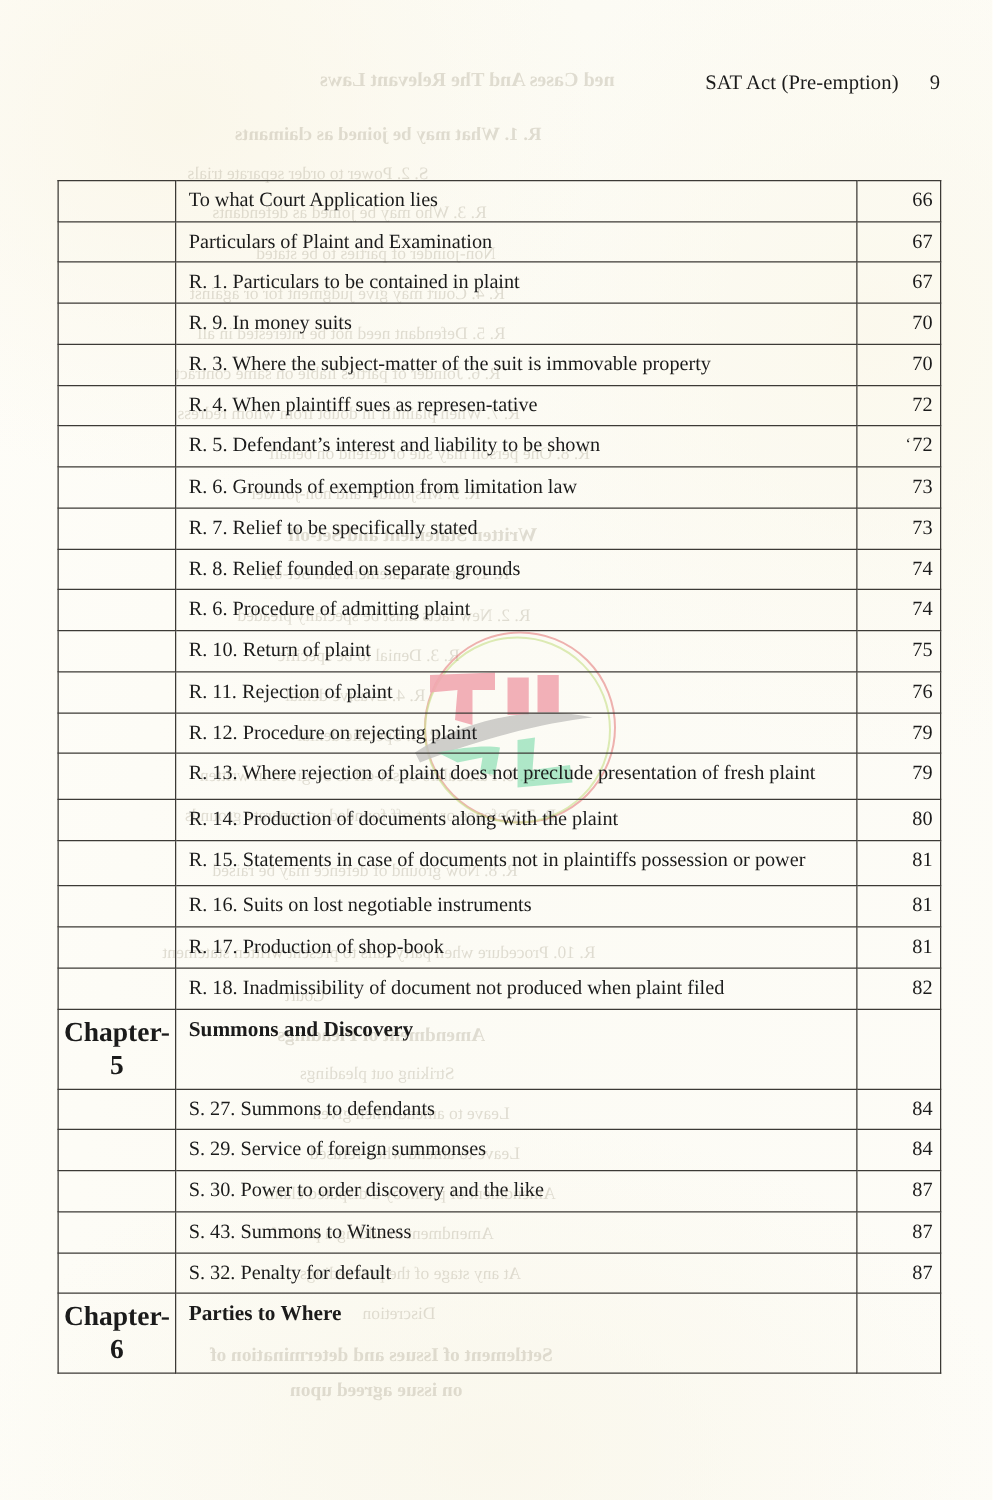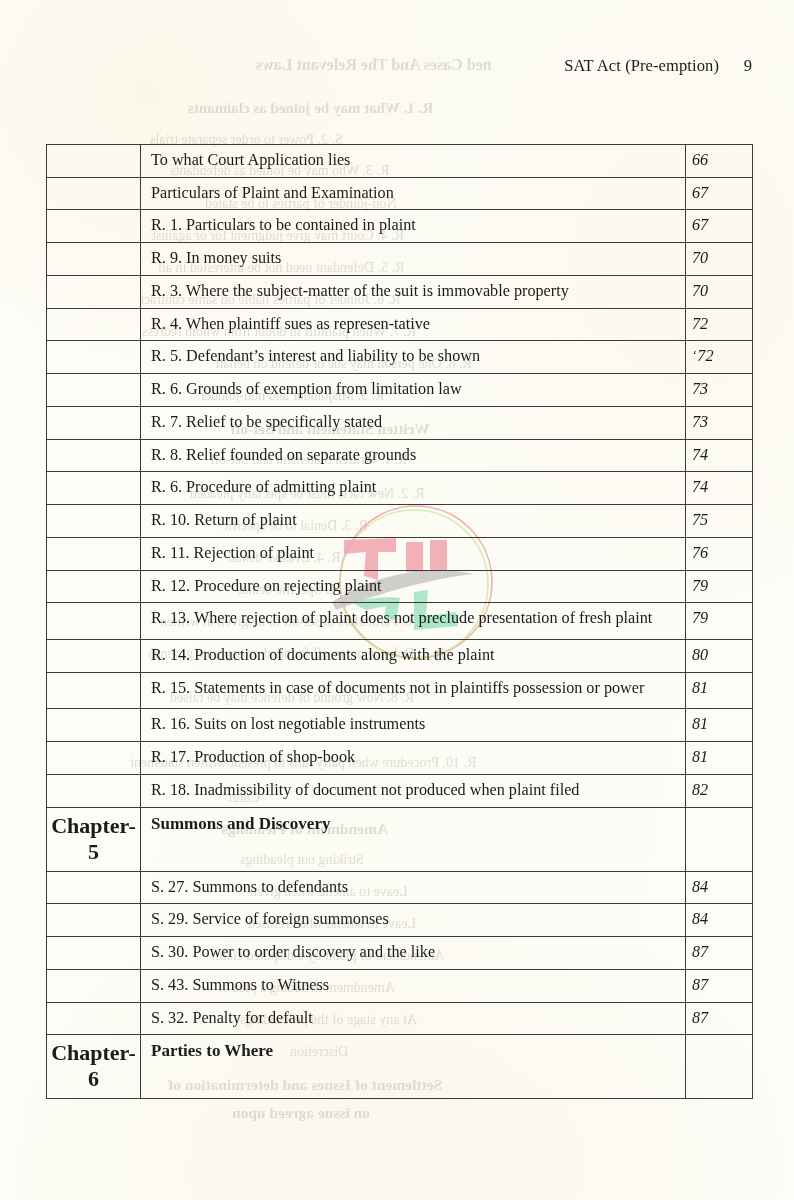--- a/index.html
+++ b/index.html
@@ -111,25 +111,24 @@
   .cell-title.justify {
     text-align: justify;
     text-align-last: left;
   }
   .cell-title.chapter-name {
     font-weight: bold;
     font-size: 17px;
   }
   .cell-page {
     font-size: 16.2px;
-    text-align: left;
+    text-align: right;
     padding: 5px 6px 6px 6px;
     line-height: 1.28;
     white-space: nowrap;
-    font-style: italic;
   }
   .tick {
     font-size: 13px;
     vertical-align: 2px;
     margin-right: 1px;
   }
   .row-tall .cell-title,
   .row-tall .cell-page,
   .row-tall .cell-chapter { padding-bottom: 10px; }
 </style>

